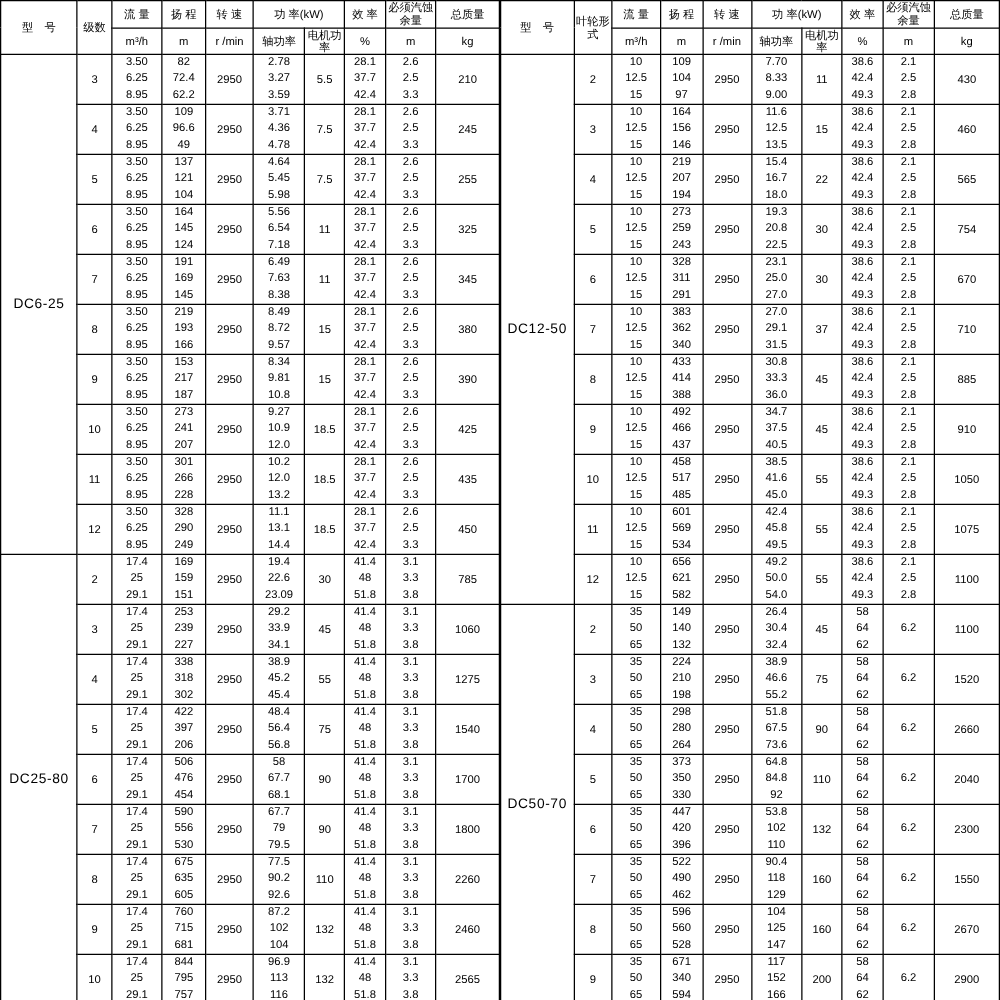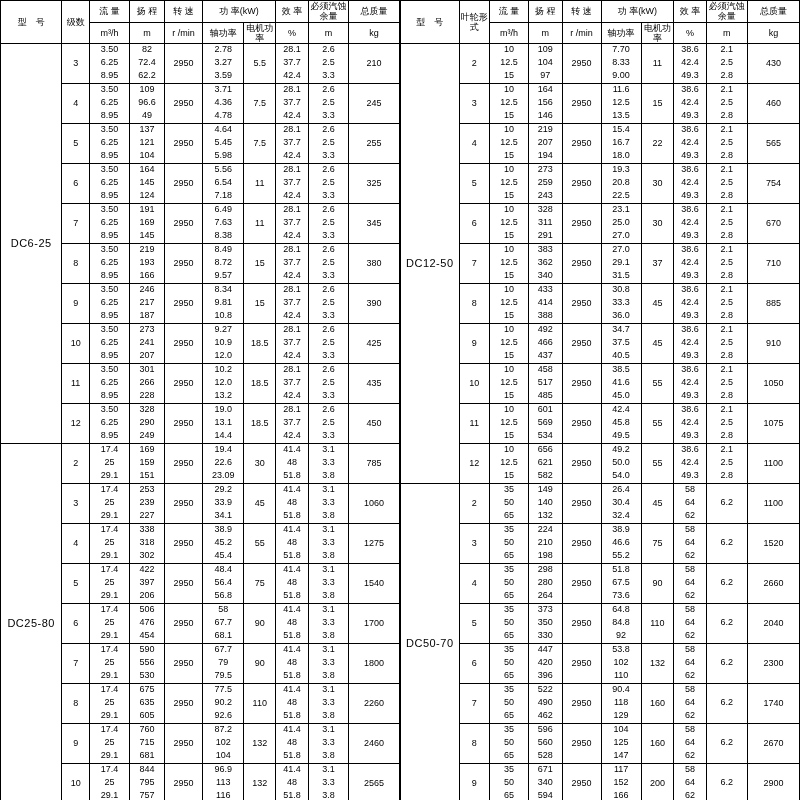--- a/index.html
+++ b/index.html
@@ -335,21 +335,21 @@
             <td class="cell">9</td>
             <td class="cell">
               <div class="stack">
                 <span>3.50</span>
                 <span>6.25</span>
                 <span>8.95</span>
               </div>
             </td>
             <td class="cell">
               <div class="stack">
-                <span>246</span>
+                <span>153</span>
                 <span>217</span>
                 <span>187</span>
               </div>
             </td>
             <td class="cell">2950</td>
             <td class="cell">
               <div class="stack">
                 <span>8.34</span>
                 <span>9.81</span>
                 <span>10.8</span>
@@ -466,21 +466,21 @@
             <td class="cell">
               <div class="stack">
                 <span>328</span>
                 <span>290</span>
                 <span>249</span>
               </div>
             </td>
             <td class="cell">2950</td>
             <td class="cell">
               <div class="stack">
-                <span>19.0</span>
+                <span>11.1</span>
                 <span>13.1</span>
                 <span>14.4</span>
               </div>
             </td>
             <td class="cell">18.5</td>
             <td class="cell">
               <div class="stack">
                 <span>28.1</span>
                 <span>37.7</span>
                 <span>42.4</span>
@@ -1583,21 +1583,21 @@
                 <span>58</span>
                 <span>64</span>
                 <span>62</span>
               </div>
             </td>
             <td class="cell">
               <div class="stack">
                 <span>6.2</span>
               </div>
             </td>
-            <td class="cell">1740</td>
+            <td class="cell">1550</td>
           </tr>
           <tr>
             <td class="cell">8</td>
             <td class="cell">
               <div class="stack">
                 <span>35</span>
                 <span>50</span>
                 <span>65</span>
               </div>
             </td>

